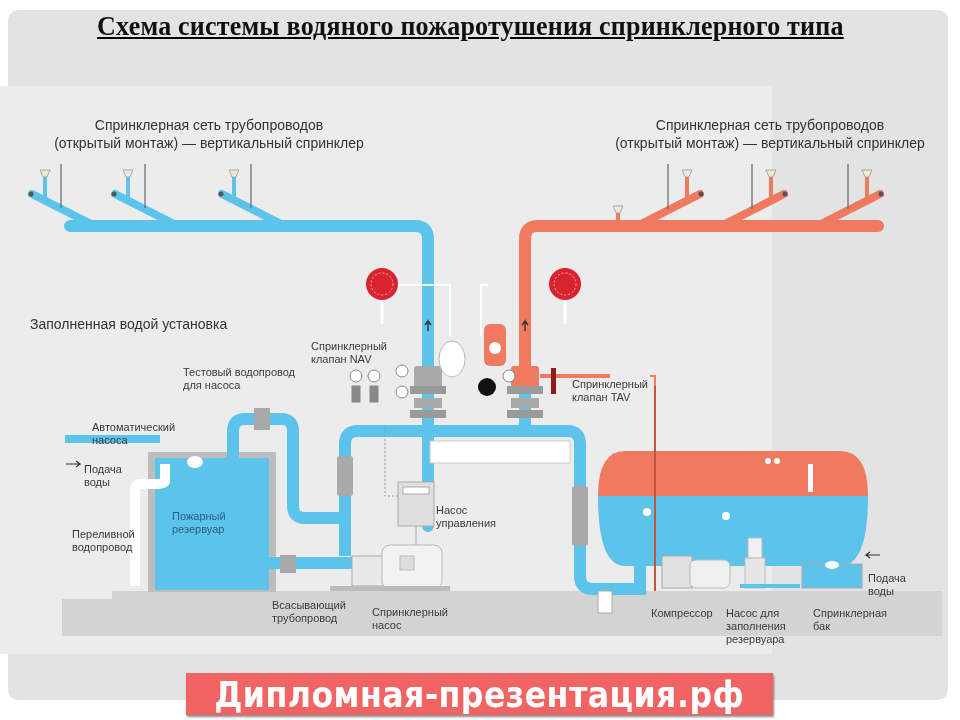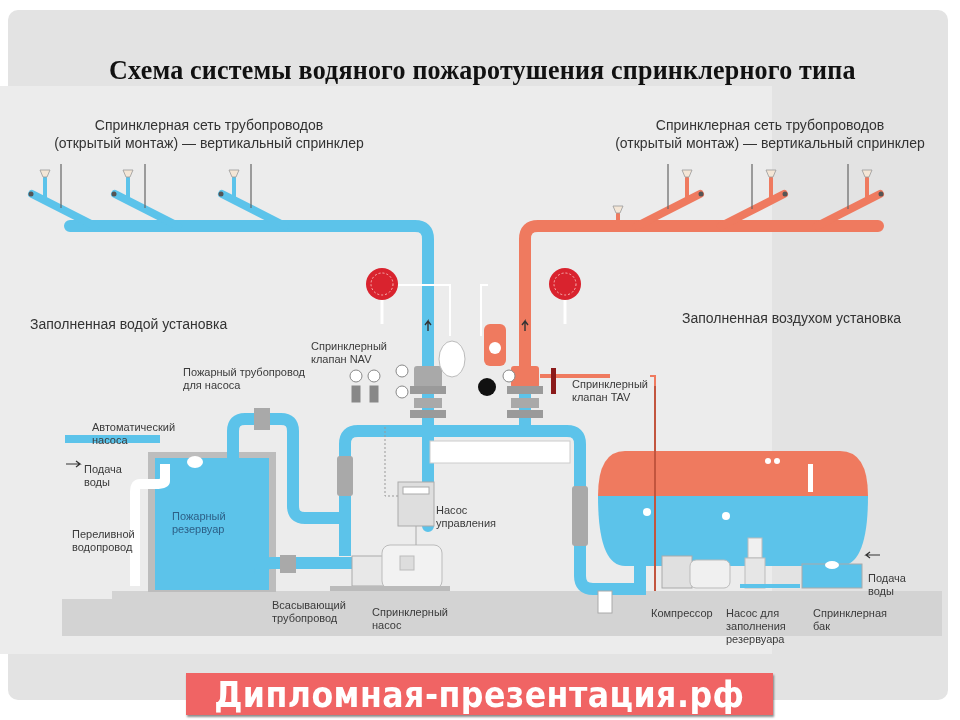--- a/index.html
+++ b/index.html
@@ -1,18 +1,18 @@
 <!DOCTYPE html>
 <html><head>
 <meta charset="utf-8">
 <style>
   html, body { margin:0; padding:0; }
   body { width:960px; height:720px; background:#ffffff; position:relative; overflow:hidden; font-family:"Liberation Sans", sans-serif; }
   .slide-frame { position:absolute; left:8px; top:10px; width:940px; height:690px; background:#e3e3e3; border-radius:10px; }
-  .title-bar { position:absolute; left:12px; top:10px; width:940px; height:76px; display:flex; align-items:flex-end; justify-content:center; }
+  .title-bar { position:absolute; left:0; top:10px; width:940px; height:76px; display:flex; align-items:flex-start; justify-content:center;text-decoration:underline; }
   .title-text { font-family:"Liberation Serif", serif; font-weight:bold; font-size:28px; color:#111; letter-spacing:0.2px; transform:scaleX(0.93); white-space:nowrap; }
   .diagram-panel { position:absolute; left:0; top:86px; width:772px; height:568px; background:#ececec; }
   .diagram-svg { position:absolute; left:0; top:0; width:960px; height:568px; }
   .lbl { position:absolute; color:#3a3a3a; font-size:11px; line-height:13px; white-space:nowrap; }
   .lbl.big { font-size:14px; line-height:18px; color:#333; }
   .lbl.center { text-align:center; }
   .lbl.water { color:#2d5f86; font-size:11px; }
   .watermark { position:absolute; left:186px; top:673px; width:587px; height:42px; background:#f06464; border-radius:0; box-shadow:1px 2px 2px rgba(0,0,0,0.45); display:flex; align-items:center; justify-content:center; }
   .watermark-text { color:#fff; font-weight:bold; font-size:36px; font-family:"DejaVu Sans", sans-serif; letter-spacing:0.5px; transform:scaleX(0.88); white-space:nowrap; }
 </style>
@@ -200,24 +200,23 @@
 
   <div class="lbl big center" style="left:14px; top:30px; width:390px;">
     <div>Спринклерная сеть трубопроводов</div>
     <div>(открытый монтаж) — вертикальный спринклер</div>
   </div>
   <div class="lbl big center" style="left:585px; top:30px; width:370px;">
     <div>Спринклерная сеть трубопроводов</div>
     <div>(открытый монтаж) — вертикальный спринклер</div>
   </div>
   <div class="lbl big" style="left:30px; top:229px;">Заполненная водой установка</div>
-  <div class="lbl big" style="left:682px; top:223px;">Заполненная воздухом установка</div>
 
   <div class="lbl" style="left:183px; top:280px;">
-    <div>Пожарный трубопровод</div>
+    <div>Тестовый водопровод</div>
     <div>для насоса</div>
   </div>
   <div class="lbl" style="left:311px; top:254px;">
     <div>Спринклерный</div>
     <div>клапан NAV</div>
   </div>
   <div class="lbl" style="left:572px; top:292px;">
     <div>Спринклерный</div>
     <div>клапан TAV</div>
   </div>

